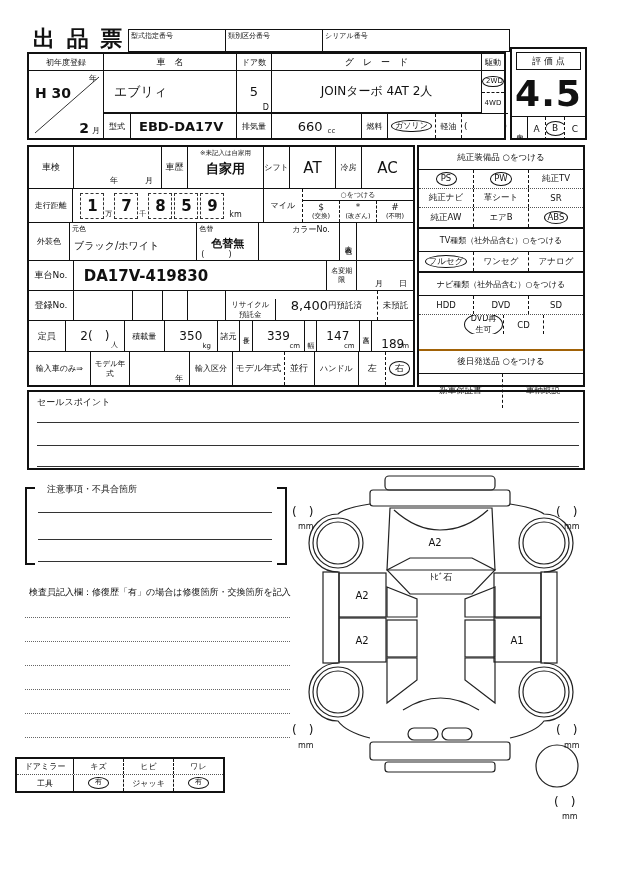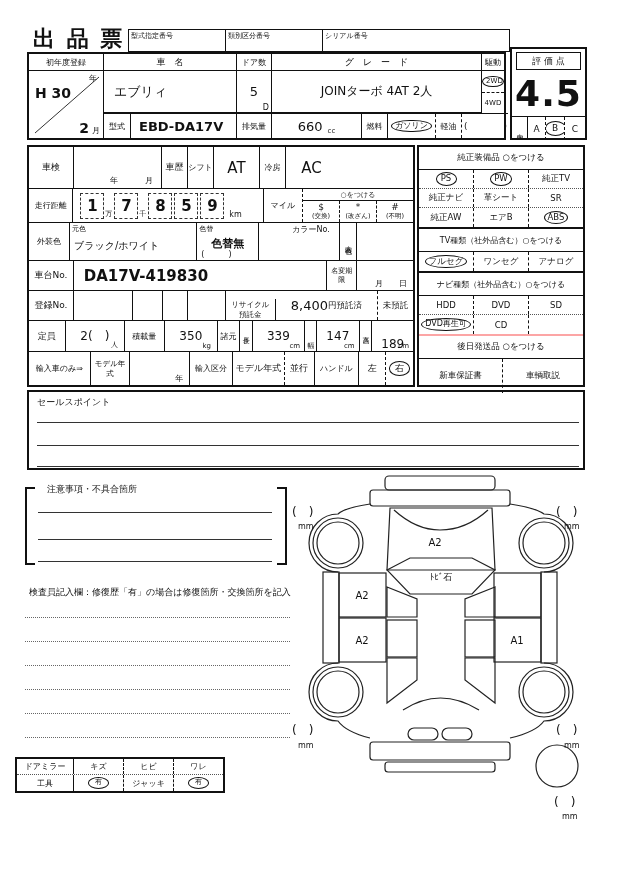--- a/index.html
+++ b/index.html
@@ -128,20 +128,24 @@
 
   <div class="abs b2" style="left:27px;top:145px;width:388px;height:242px;">
 
     <div class="row bb1" style="height:42px;">
       <div class="cell lab9" style="width:45px;">車検</div>
       <div class="cell" style="width:88px;">
         <span style="position:absolute;left:36px;bottom:2px;font-size:8px;">年</span>
         <span style="position:absolute;right:8px;bottom:2px;font-size:8px;">月</span>
       </div>
       <div class="cell lab9" style="width:26px;">車歴</div>
+      <div class="cell" style="width:76px;flex-direction:column;justify-content:flex-start;">
+        <span style="font-size:6.5px;margin-top:2px;">※未記入は自家用</span>
+        <span style="font-size:13px;font-weight:bold;margin-top:2px;">自家用</span>
+      </div>
       <div class="cell lab8" style="width:26px;">シフト</div>
       <div class="cell" style="width:46px;font-size:15px;">AT</div>
       <div class="cell lab8" style="width:26px;">冷房</div>
       <div class="cell last" style="width:51px;font-size:15px;">AC</div>
     </div>
 
     <div class="row bb1" style="height:34px;">
       <div class="cell lab8" style="width:45px;">走行距離</div>
       <div class="cell" style="width:193px;justify-content:flex-start;padding-left:6px;">
         <span class="digitbox">1</span>
@@ -324,32 +328,32 @@
       <div class="cell dashR" style="width:55px;font-size:8.5px;">
           <span>HDD</span>
         </div>
       <div class="cell dashR" style="width:55px;font-size:8.5px;">
           <span>DVD</span>
         </div>
       <div class="cell last" style="width:54px;font-size:8.5px;">
           <span>SD</span>
         </div>
     </div>
-    <div class="row" style="height:19px;">
+    <div class="row" style="height:19px;padding-left:45px;">
       <div class="cell dashR" style="width:55px;font-size:8px;">
           <span class="circ">DVD再生可</span>
         </div>
       <div class="cell dashR" style="width:55px;font-size:8.5px;">
           <span>CD</span>
         </div>
       <div class="cell last" style="width:54px;font-size:8.5px;">
           <span></span>
         </div>
     </div>
-    <div style="height:22px;display:flex;align-items:center;justify-content:center;font-size:8.5px;border-top:2px solid #fca5a5;border-bottom:1px solid #111;">後日発送品 ○をつける</div>
+    <div style="height:22px;display:flex;align-items:center;justify-content:center;font-size:8.5px;border-top:2px solid #a16207;border-bottom:1px solid #111;margin-top:15px;">後日発送品 ○をつける</div>
     <div class="row" style="height:34px;">
       <div class="cell dashR" style="width:84px;font-size:8.5px;">
           <span>新車保証書</span>
         </div>
       <div class="cell last" style="width:80px;font-size:8.5px;">
           <span>車輌取説</span>
         </div>
     </div>
   </div>
 

